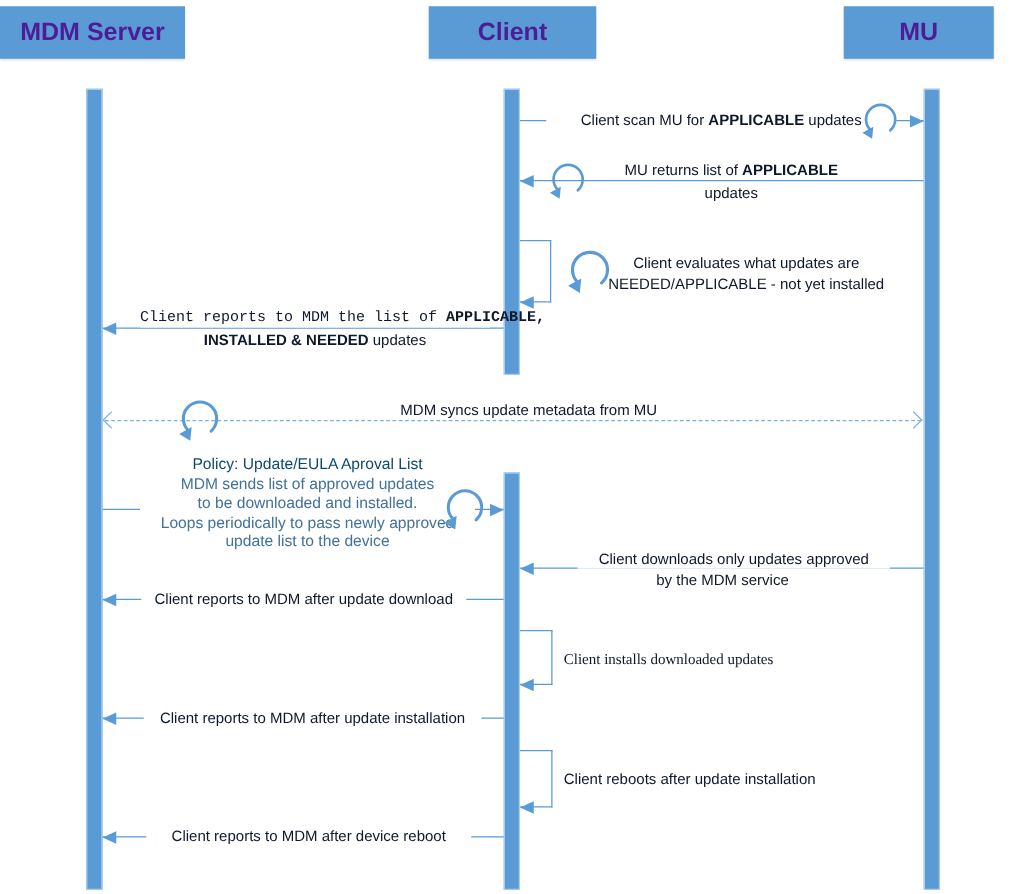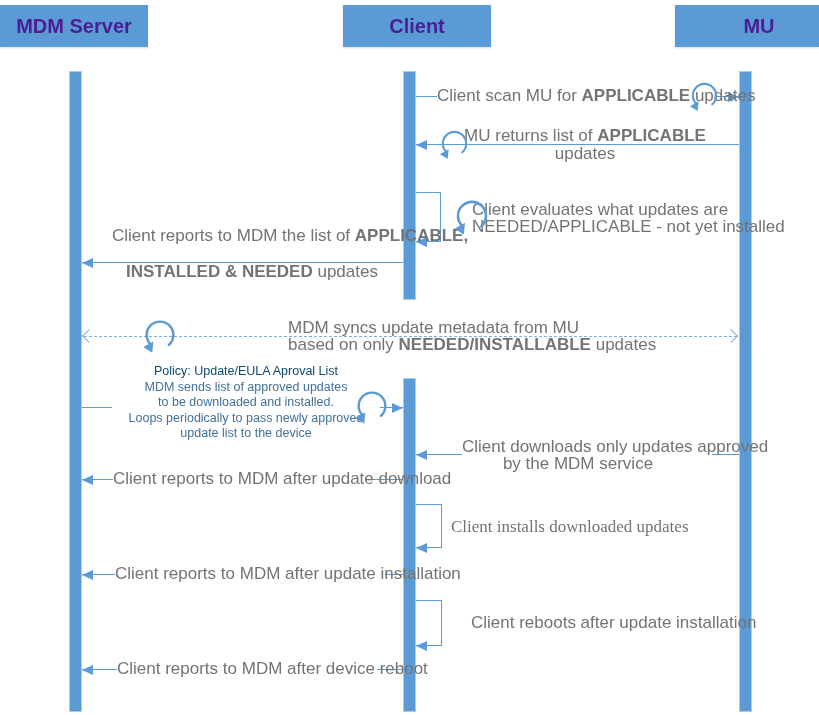--- a/index.html
+++ b/index.html
@@ -26,40 +26,40 @@
   .tri-r{position:absolute;width:0;height:0;border-top:5px solid transparent;border-bottom:5px solid transparent;border-left:11px solid #5B9BD5;z-index:2;}
   
   .chev-l{position:absolute;width:9px;height:9px;border-left:1.6px solid #7FAFDC;border-bottom:1.6px solid #7FAFDC;transform:rotate(45deg);z-index:2;}
   .chev-r{position:absolute;width:9px;height:9px;border-top:1.6px solid #7FAFDC;border-right:1.6px solid #7FAFDC;transform:rotate(45deg);z-index:2;}
   
   .bracket{position:absolute;border:1.5px solid #5B9BD5;border-left:none;box-sizing:border-box;z-index:1;}
   
   .loop{position:absolute;z-index:5;}
   
   .lbl{
-    position:absolute;font-size:17px;line-height:16px;color:#737373;
+    position:absolute;font-size:12px;line-height:16px;color:#0f172a;
     text-align:center;white-space:nowrap;z-index:4;
   }
   .lbl.bgw{background:#fff;}
   .lbl.left{text-align:left;}
   .lbl b,.lbl .b{font-weight:bold;}
   .policy-block{
     position:absolute;left:112px;top:364px;width:268px;background:#fff;
     font-size:12.5px;line-height:15.5px;color:#41719C;text-align:center;z-index:4;
   }
   .policy-title{color:#0c4a6e;}
 </style>
 </head>
 <body>
 
 <div class="stage">
 
   <div class="actor" style="left:0;width:148px;">MDM Server</div>
-  <div class="actor" style="left:343px;width:148px;">Client</div>
-  <div class="actor" style="left:675px;width:120px;padding-left:24px;">MU</div>
+  <div class="actor" style="left:343px;width:134px;">Client</div>
+  <div class="actor" style="left:675px;width:120px;">MU</div>
 
   <div class="bar" style="left:69px;top:71px;height:641px;"></div>
   <div class="bar" style="left:403px;top:71px;height:229px;"></div>
   <div class="bar" style="left:403px;top:378px;height:334px;"></div>
   <div class="bar" style="left:739px;top:71px;height:641px;"></div>
 
   <div class="hline" style="left:416px;top:96px;width:323px;"></div>
   <div class="tri-r" style="left:728px;top:92px;"></div>
   <svg class="loop" style="left:687px;top:79px;width:35px;height:35px;" viewBox="0 0 36 36">
     <path d="M10 26 A12 12 0 1 1 26 26" fill="none" stroke="#5B9BD5" stroke-width="2.2" stroke-linecap="round"></path>
@@ -75,37 +75,36 @@
   </svg>
   <div class="lbl bgw" style="left:460px;top:128px;width:250px;"><span>MU returns list of </span><span class="b">APPLICABLE</span></div>
   <div class="lbl bgw" style="left:460px;top:146px;width:250px;"><span>updates</span></div>
 
   <div class="bracket" style="left:416px;top:192px;width:25px;height:50px;"></div>
   <div class="tri-l" style="left:416px;top:237px;"></div>
   <svg class="loop" style="left:451px;top:196px;width:42px;height:42px;" viewBox="0 0 36 36">
     <path d="M10 26 A12 12 0 1 1 26 26" fill="none" stroke="#5B9BD5" stroke-width="2.2" stroke-linecap="round"></path>
     <path d="M12 23 L3 28 L11 33 Z" fill="#5B9BD5"></path>
   </svg>
-  <div class="lbl" style="left:472px;top:202px;width:250px;text-align:right;"><span>Client evaluates what updates are</span></div>
+  <div class="lbl" style="left:472px;top:202px;width:250px;"><span>Client evaluates what updates are</span></div>
   <div class="lbl" style="left:472px;top:219px;width:250px;"><span>NEEDED/APPLICABLE - not yet installed</span></div>
 
   <div class="hline" style="left:82px;top:262px;width:321px;"></div>
   <div class="tri-l" style="left:82px;top:258px;"></div>
-  <div class="lbl bgw" style="left:112px;top:228px;width:280px;"><span>Client reports to MDM the list of </span><span class="b">APPLICABLE,</span></div>
+  <div class="lbl bgw" style="left:112px;top:246px;width:280px;font-family:Liberation Mono, monospace;"><span>Client reports to MDM the list of </span><span class="b">APPLICABLE,</span></div>
   <div class="lbl bgw" style="left:112px;top:264px;width:280px;"><span class="b">INSTALLED &amp; NEEDED</span><span> updates</span></div>
 
   <div class="hline dashed" style="left:84px;top:336px;width:653px;"></div>
   <div class="chev-l" style="left:84px;top:331px;"></div>
   <div class="chev-r" style="left:726px;top:331px;"></div>
   <svg class="loop" style="left:140px;top:316px;width:40px;height:40px;" viewBox="0 0 36 36">
     <path d="M10 26 A12 12 0 1 1 26 26" fill="none" stroke="#5B9BD5" stroke-width="2.2" stroke-linecap="round"></path>
     <path d="M12 23 L3 28 L11 33 Z" fill="#5B9BD5"></path>
   </svg>
   <div class="lbl bgw" style="left:288px;top:320px;width:270px;"><span>MDM syncs update metadata from MU</span></div>
-  <div class="lbl bgw" style="left:288px;top:337px;width:270px;"><span>based on only </span><span class="b">NEEDED/INSTALLABLE</span><span> updates</span></div>
 
   <div class="hline" style="left:82px;top:407px;width:321px;"></div>
   <div class="tri-r" style="left:392px;top:403px;"></div>
   <svg class="loop" style="left:352px;top:387px;width:40px;height:40px;" viewBox="0 0 36 36">
     <path d="M10 26 A12 12 0 1 1 26 26" fill="none" stroke="#5B9BD5" stroke-width="2.2" stroke-linecap="round"></path>
     <path d="M12 23 L3 28 L11 33 Z" fill="#5B9BD5"></path>
   </svg>
   <div class="policy-block">
     <div class="policy-title">Policy: Update/EULA Aproval List</div>
     <div>MDM sends list of approved updates</div>
@@ -126,19 +125,19 @@
   <div class="bracket" style="left:416px;top:504px;width:26px;height:44px;"></div>
   <div class="tri-l" style="left:416px;top:543px;"></div>
   <div class="lbl left" style="left:451px;top:519px;font-family:Liberation Serif, serif;">Client installs downloaded updates</div>
 
   <div class="hline" style="left:82px;top:574px;width:321px;"></div>
   <div class="tri-l" style="left:82px;top:570px;"></div>
   <div class="lbl bgw" style="left:115px;top:566px;width:270px;">Client reports to MDM after update installation</div>
 
   <div class="bracket" style="left:416px;top:600px;width:26px;height:46px;"></div>
   <div class="tri-l" style="left:416px;top:641px;"></div>
-  <div class="lbl left" style="left:451px;top:615px;margin-left:20px;">Client reboots after update installation</div>
+  <div class="lbl left" style="left:451px;top:615px;">Client reboots after update installation</div>
 
   <div class="hline" style="left:82px;top:669px;width:321px;"></div>
   <div class="tri-l" style="left:82px;top:665px;"></div>
   <div class="lbl bgw" style="left:117px;top:661px;width:260px;">Client reports to MDM after device reboot</div>
 
 </div>
 
 </body></html>

